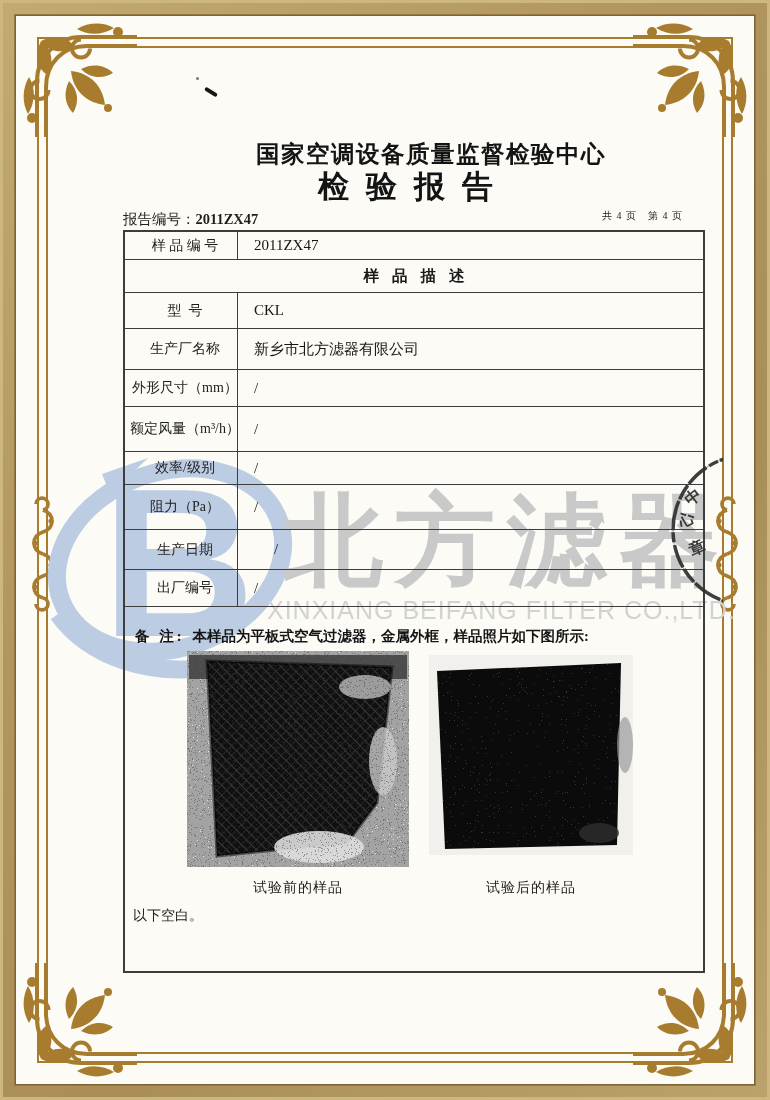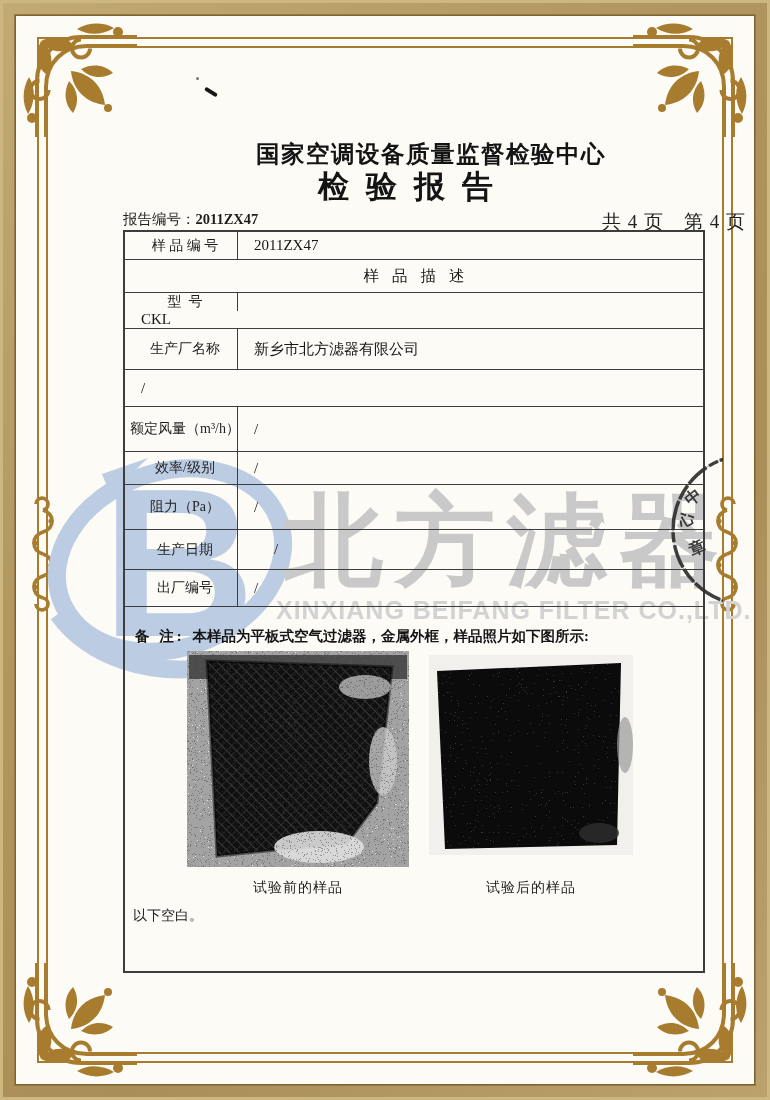--- a/index.html
+++ b/index.html
@@ -22,37 +22,37 @@
   .sidescroll.right{right:25px;transform:scaleX(-1);}
 
   .speck{position:absolute;left:204px;top:90px;width:14px;height:4px;background:#161616;border-radius:2px;transform:rotate(32deg);}
   .speck2{position:absolute;left:196px;top:77px;width:3px;height:3px;background:#777;border-radius:50%;}
 
   .title1{position:absolute;left:256px;top:138px;font-family:"Liberation Sans",sans-serif;font-weight:700;font-size:23.5px;letter-spacing:1.5px;color:#141414;z-index:2;}
   .title2{position:absolute;left:318px;top:166px;font-family:Liberation Serif, serif;font-weight:700;font-size:31px;letter-spacing:17px;color:#141414;z-index:2;}
 
   .report-line{position:absolute;left:123px;top:210px;font-size:14.5px;z-index:2;}
   .report-line .no{font-weight:600;}
-  .page-info{position:absolute;left:602px;top:209px;font-size:19px;letter-spacing:1px;z-index:2;}
+  .page-info{position:absolute;left:602px;top:209px;font-size:10px;letter-spacing:1px;z-index:2;}
 
   
   .wm{z-index:1;}
   .wm-logo{position:absolute;left:44px;top:428px;width:252px;height:258px;}
   .wm-cn{position:absolute;left:283px;top:488px;font-family:"Liberation Sans",sans-serif;font-weight:700;font-size:100px;line-height:1.05;letter-spacing:12px;color:#c9c9c9;}
-  .wm-en{position:absolute;left:276px;top:596px;font-family:"Liberation Sans",sans-serif;font-weight:700;font-size:25px;letter-spacing:1px;color:#d2d2d2;}
+  .wm-en{position:absolute;left:267px;top:596px;font-family:"Liberation Sans",sans-serif;font-weight:400;font-size:25px;letter-spacing:1px;color:#d2d2d2;}
 
   
   .dtable{position:absolute;left:123px;top:230px;width:582px;height:743px;border:2px solid #3d3d3d;box-sizing:border-box;display:flex;flex-direction:column;z-index:2;background:transparent;}
   .trow{display:flex;border-bottom:1.5px solid #3d3d3d;box-sizing:border-box;}
   .tlabel{width:113px;border-right:1.5px solid #3d3d3d;display:flex;align-items:center;justify-content:center;text-align:center;font-size:14px;color:#1e1e1e;font-weight:500;box-sizing:border-box;white-space:pre;padding-left:8px;}
   .tvalue{flex:1;display:flex;align-items:center;padding-left:16px;font-size:15px;color:#161616;}
   .h-sample{height:28px;}.h-sec{height:33px;}
-  .h-r0{height:36px;flex-direction:column;}.h-r1{height:41px;}.h-r2{height:37px;}.h-r3{height:45px;}
+  .h-r0{height:36px;}.h-r1{height:41px;}.h-r2{height:37px;}.h-r3{height:45px;}
   .h-r4{height:33px;}.h-r5{height:45px;}.h-r6{height:40px;gap:20px;}.h-r7{height:37px;}
-  .section-row{display:flex;align-items:center;justify-content:center;border-bottom:1.5px solid #3d3d3d;box-sizing:border-box;font-size:15.5px;font-weight:400;letter-spacing:13px;padding-left:13px;color:#1a1a1a;}
+  .section-row{display:flex;align-items:center;justify-content:center;border-bottom:1.5px solid #3d3d3d;box-sizing:border-box;font-size:15.5px;font-weight:700;letter-spacing:13px;padding-left:13px;color:#1a1a1a;}
   .remark-row{position:relative;flex:1;border-bottom:none;}
   .remark-line{position:absolute;left:10px;top:20px;font-size:14.5px;font-weight:600;color:#151515;white-space:nowrap;}
   .remark-line .rlabel{margin-right:8px;letter-spacing:3px;}
   .photo{position:absolute;}
   .photo-before{left:62px;top:44px;width:222px;height:216px;}
   .photo-after{left:304px;top:48px;width:204px;height:200px;}
   .caption{position:absolute;text-align:center;font-size:14px;color:#1c1c1c;letter-spacing:1px;}
   .caption-before{left:62px;top:272px;width:222px;}
   .caption-after{left:304px;top:272px;width:204px;}
   .blank-note{position:absolute;left:8px;top:300px;font-size:14px;color:#222;text-align:center;}
@@ -229,20 +229,21 @@
 
     <div class="trow h-r0">
       <div class="tlabel">型  号</div>
       <div class="tvalue">CKL</div>
     </div>
     <div class="trow h-r1">
       <div class="tlabel">生产厂名称</div>
       <div class="tvalue">新乡市北方滤器有限公司</div>
     </div>
     <div class="trow h-r2">
+      <div class="tlabel">外形尺寸（mm）</div>
       <div class="tvalue">/</div>
     </div>
     <div class="trow h-r3">
       <div class="tlabel">额定风量（m³/h）</div>
       <div class="tvalue">/</div>
     </div>
     <div class="trow h-r4">
       <div class="tlabel">效率/级别</div>
       <div class="tvalue">/</div>
     </div>

